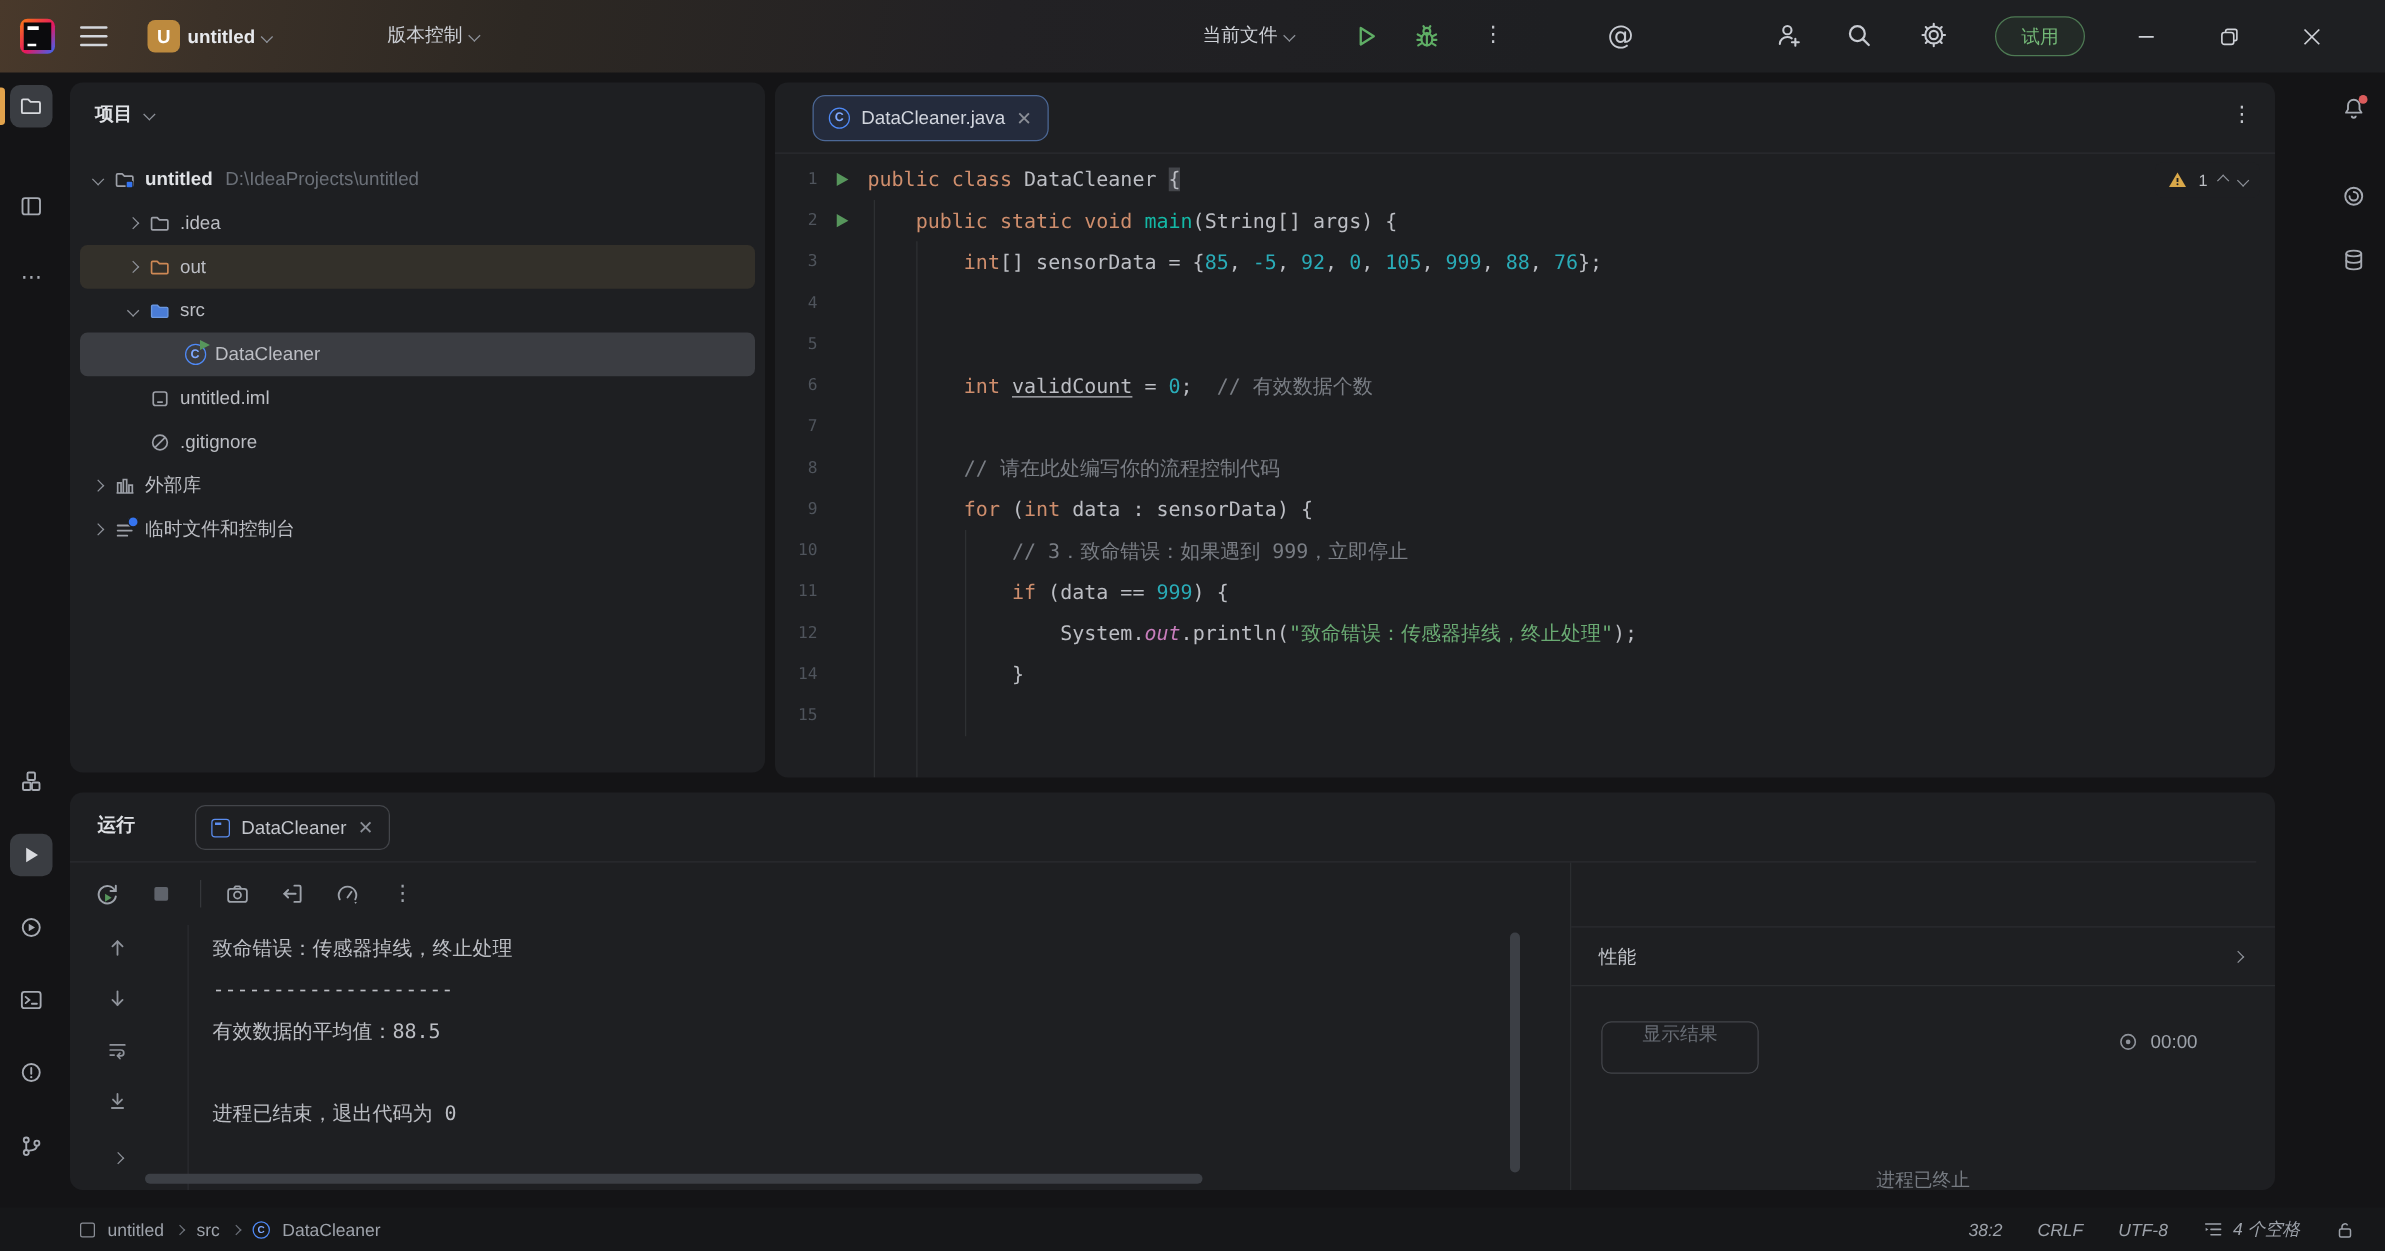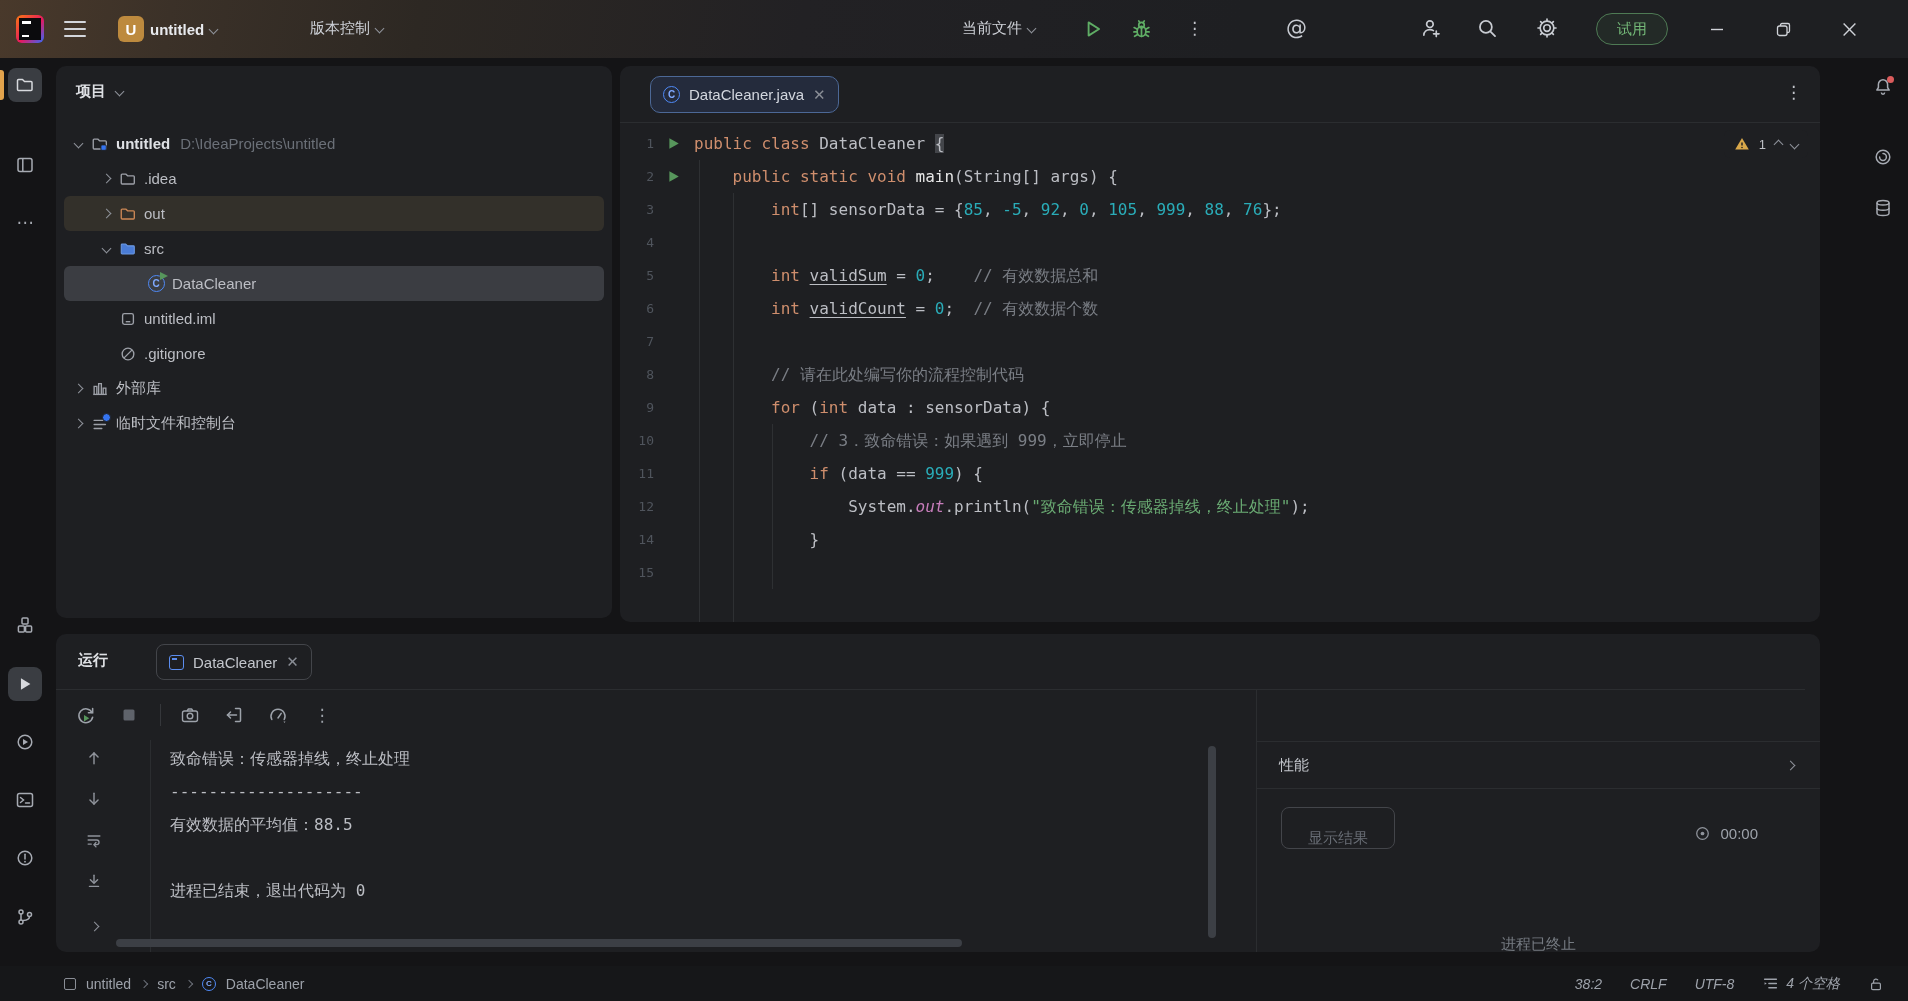--- a/index.html
+++ b/index.html
@@ -88,21 +88,21 @@
   .cnum { position:absolute; left:0; width:34px; text-align:right; color:#4f545c; font-size:13px; }
   .crun { position:absolute; left:46px; top:9px; width:15px; height:15px; }
   .ctext { position:absolute; left:74px; top:0; }
   .guide { position:absolute; width:1px; background:#2e3033; }
   .sy-k { color:#cf8e6d; }
   .sy-d { color:#bcbec4; }
   .sy-n { color:#2aacb8; }
   .sy-s { color:#6aab73; }
   .sy-c { color:#7a7e85; }
   .sy-f { color:#c77dbb; font-style:italic; }
-  .sy-m { color:#e5e5e5; }
+  .sy-m { color:#14b8a6; }
   .sy-u { color:#bcbec4; text-decoration:underline; text-underline-offset:3px; }
   .sy-h { color:#bcbec4; background:#43454a; }
 
   
   #run-head { position:absolute; left:0; top:0; right:15px; height:56px; border-bottom:1px solid #2b2d30; }
   #run-title { position:absolute; left:22px; top:17px; font-weight:700; color:#dfe1e5; font-size:15px; }
   #run-tab { position:absolute; left:100px; top:10px; height:36px; padding:0 12px; border:1px solid #43454a; border-radius:8px; display:flex; align-items:center; gap:9px; color:#c3c6cc; font-size:15px; }
   .console-sq { width:15px; height:15px; border:1.7px solid #5b8def; border-radius:3px; position:relative; }
   .console-sq:before { content:""; position:absolute; left:2px; top:2px; width:5px; height:2px; background:#5b8def; }
   #run-toolbar { position:absolute; left:0; top:56px; height:50px; right:592px; display:flex; align-items:center; }
@@ -111,21 +111,21 @@
   #console { position:absolute; left:0; top:106px; width:1172px; bottom:0; }
   #console-gutter-line { position:absolute; left:94px; top:0; bottom:0; width:1px; background:#2b2d30; }
   .cg-btn { position:absolute; left:24px; width:28px; height:28px; display:flex; align-items:center; justify-content:center; color:#8f939b; }
   #console-lines { position:absolute; left:114px; top:2px; right:40px; font:16px/33px "DejaVu Sans Mono", monospace; color:#bcbec4; white-space:pre; }
   #vscroll { position:absolute; left:1152px; top:6px; width:8px; height:192px; border-radius:4px; background:#3c3f45; }
   #hscroll { position:absolute; left:60px; bottom:5px; width:846px; height:8px; border-radius:4px; background:#3c3f45; }
   #perf { position:absolute; left:1172px; top:56px; right:0; bottom:0; border-left:1px solid #2b2d30;margin-left:28px; }
   #perf-head { position:absolute; left:0; right:0; top:51px; height:48px; border-top:1px solid #2b2d30; border-bottom:1px solid #2b2d30; display:flex; align-items:center; }
   #perf-title { margin-left:22px; color:#c3c6cc; font-size:15px; }
   #perf-chevron { position:absolute; right:26px; }
-  #perf-btn { position:absolute; left:24px; top:117px; width:114px; height:42px; border:1px solid #43454a; border-radius:8px; color:#686d75; font-size:15px; display:flex; align-items:flex-end; justify-content:center; }
+  #perf-btn { position:absolute; left:24px; top:127px; width:126px; height:42px; border:1px solid #43454a; border-radius:8px; color:#686d75; font-size:15px; display:flex; align-items:flex-start; justify-content:center; }
   #perf-timer { position:absolute; right:62px; top:135px; display:flex; align-items:center; gap:9px; color:#9da2aa; font-size:15px; }
   #perf-status { position:absolute; left:0; right:0; top:245px; text-align:center; color:#767b82; font-size:15px; }
 
   
   #statusbar { left:0; top:966px; width:1908px; height:35px; background:#161719; display:flex; align-items:center; color:#9da2aa; font-size:14px; }
   #breadcrumb { display:flex; align-items:center; gap:10px; margin-left:64px; }
   .bc-sep { width:6px; height:6px; border-right:1.4px solid #6b7078; border-bottom:1.4px solid #6b7078; transform:rotate(-45deg); }
   .bc-sq { width:12px; height:12px; border:1.5px solid #8a8e96; border-radius:2px; }
   .bc-cls { width:14px; height:14px; border:1.6px solid #4f8af7; border-radius:50%; color:#7fa9ff; font-size:8px; font-weight:bold; display:flex; align-items:center; justify-content:center; }
   #status-right { position:absolute; right:24px; display:flex; align-items:center; gap:28px; }
@@ -460,21 +460,21 @@
       <div class="guide" style="left:152px;top:301px;height:165px;"></div>
       <div id="code-lines">
           <div class="crow"><span class="cnum">1</span><span class="crun"><svg width="15" height="15" viewBox="0 0 20 20" fill="#57965c">
                 <path d="M4.5 3 L17 10 L4.5 17 Z"></path>
               </svg></span><span class="ctext"><span class="sy-k">public class </span><span class="sy-d">DataCleaner </span><span class="sy-h">{</span></span></div>
           <div class="crow"><span class="cnum">2</span><span class="crun"><svg width="15" height="15" viewBox="0 0 20 20" fill="#57965c">
                 <path d="M4.5 3 L17 10 L4.5 17 Z"></path>
               </svg></span><span class="ctext"><span class="sy-d">    </span><span class="sy-k">public static void </span><span class="sy-m">main</span><span class="sy-d">(String[] args) {</span></span></div>
           <div class="crow"><span class="cnum">3</span><span class="ctext"><span class="sy-d">        </span><span class="sy-k">int</span><span class="sy-d">[] sensorData = {</span><span class="sy-n">85</span><span class="sy-d">, </span><span class="sy-n">-5</span><span class="sy-d">, </span><span class="sy-n">92</span><span class="sy-d">, </span><span class="sy-n">0</span><span class="sy-d">, </span><span class="sy-n">105</span><span class="sy-d">, </span><span class="sy-n">999</span><span class="sy-d">, </span><span class="sy-n">88</span><span class="sy-d">, </span><span class="sy-n">76</span><span class="sy-d">};</span></span></div>
           <div class="crow"><span class="cnum">4</span><span class="ctext"></span></div>
-          <div class="crow"><span class="cnum">5</span><span class="ctext"><span class="sy-d">        </span><span class="sy-k">int </span><span class="sy-u">validSum</span><span class="sy-d"> = </span><span class="sy-n">0</span><span class="sy-d">;    </span><span class="sy-c">// 有效数据总和</span></span></div>
+          <div class="crow"><span class="cnum">5</span></div>
           <div class="crow"><span class="cnum">6</span><span class="ctext"><span class="sy-d">        </span><span class="sy-k">int </span><span class="sy-u">validCount</span><span class="sy-d"> = </span><span class="sy-n">0</span><span class="sy-d">;  </span><span class="sy-c">// 有效数据个数</span></span></div>
           <div class="crow"><span class="cnum">7</span><span class="ctext"></span></div>
           <div class="crow"><span class="cnum">8</span><span class="ctext"><span class="sy-d">        </span><span class="sy-c">// 请在此处编写你的流程控制代码</span></span></div>
           <div class="crow"><span class="cnum">9</span><span class="ctext"><span class="sy-d">        </span><span class="sy-k">for</span><span class="sy-d"> (</span><span class="sy-k">int</span><span class="sy-d"> data : sensorData) {</span></span></div>
           <div class="crow"><span class="cnum">10</span><span class="ctext"><span class="sy-d">            </span><span class="sy-c">// 3．致命错误：如果遇到 999，立即停止</span></span></div>
           <div class="crow"><span class="cnum">11</span><span class="ctext"><span class="sy-d">            </span><span class="sy-k">if</span><span class="sy-d"> (data == </span><span class="sy-n">999</span><span class="sy-d">) {</span></span></div>
           <div class="crow"><span class="cnum">12</span><span class="ctext"><span class="sy-d">                System.</span><span class="sy-f">out</span><span class="sy-d">.println(</span><span class="sy-s">"致命错误：传感器掉线，终止处理"</span><span class="sy-d">);</span></span></div>
           <div class="crow"><span class="cnum">14</span><span class="ctext"><span class="sy-d">            }</span></span></div>
           <div class="crow"><span class="cnum">15</span><span class="ctext"></span></div>
         </div>

